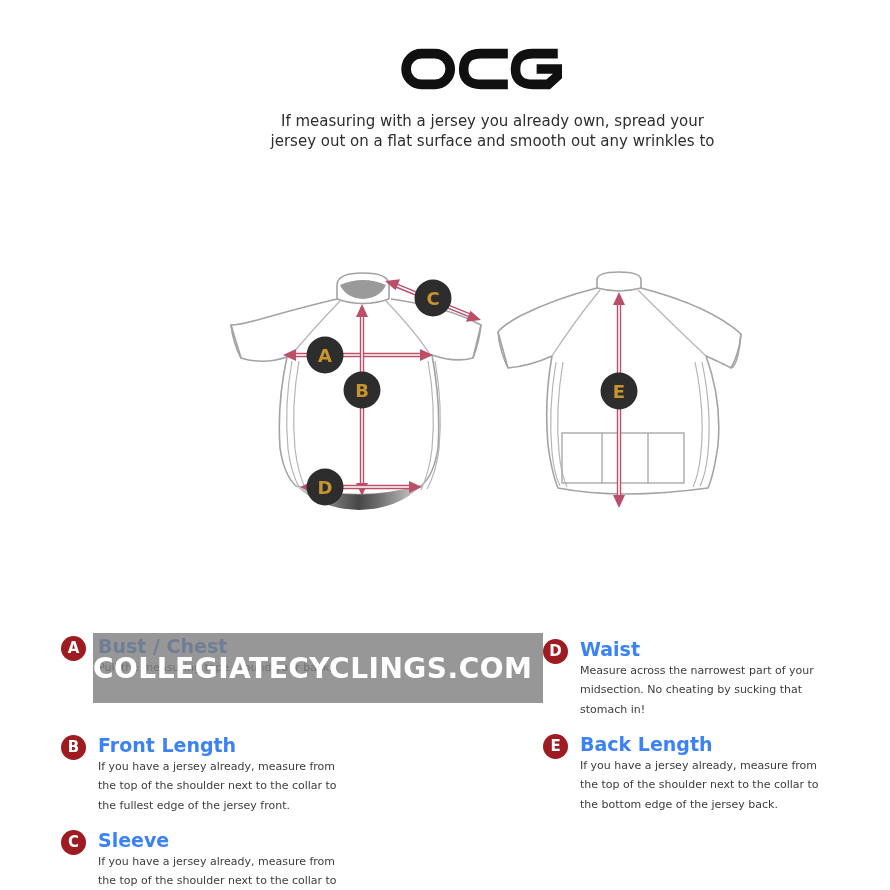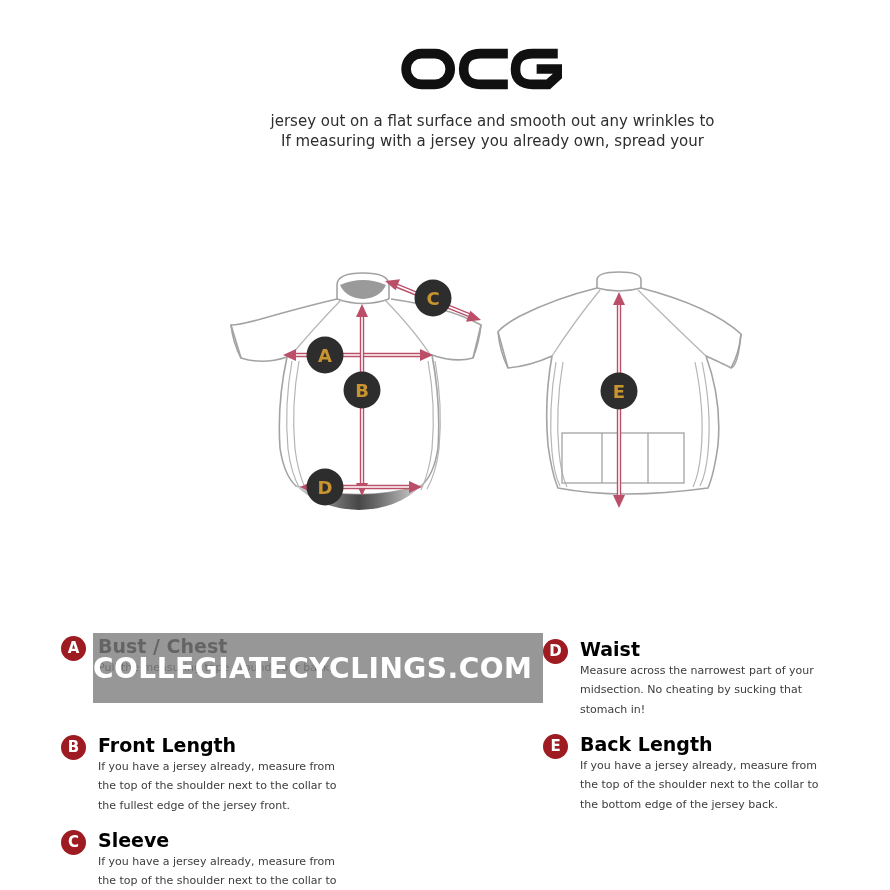--- a/index.html
+++ b/index.html
@@ -24,21 +24,21 @@
   .marker-letter{font-weight:bold;font-size:18px;}
 
   
   .legend-item{position:absolute;display:flex;gap:12px;}
   .badge{
     width:25px;height:25px;border-radius:50%;
     background:#9d1b21;color:#ffffff;
     font-weight:bold;font-size:15px;line-height:25px;text-align:center;
     flex:0 0 auto;margin-top:2px;
   }
-  .legend-title{font-weight:bold;font-size:19px;line-height:24px;color:#000000;white-space:nowrap;}
+  .legend-title{font-weight:bold;font-size:19px;line-height:24px;color:#3b82f6;white-space:nowrap;}
   .legend-line{font-size:11px;line-height:19.3px;color:#3c3c3c;white-space:nowrap;}
 
   #item-a{left:61px;top:634px;}
   #item-b{left:61px;top:733px;}
   #item-c{left:61px;top:828px;}
   #item-d{left:543px;top:637px;}
   #item-e{left:543px;top:732px;}
 
   
   #watermark{
@@ -59,22 +59,22 @@
   <svg width="164" height="48" viewBox="0 0 170 50">
     <g fill="none" stroke="#101010" stroke-width="10" stroke-linecap="butt">
       <rect x="8" y="9" width="46" height="32" rx="16"></rect>
       <path d="M 114 9 H 86 Q 68 9 68 25 Q 68 41 86 41 H 114"></path>
       <path d="M 166 9 H 140 Q 122 9 122 25 Q 122 41 140 41 H 156 L 166 32 V 25 H 144"></path>
     </g>
   </svg>
 </div>
 
 <div class="abs" id="intro">
+  <div>If measuring with a jersey you already own, spread your</div>
   <div>jersey out on a flat surface and smooth out any wrinkles to</div>
-  <div>If measuring with a jersey you already own, spread your</div>
 </div>
 
 <svg class="abs" id="front-svg" width="282" height="268" viewBox="0 0 282 268">
   <defs>
     <linearGradient id="hemg" x1="0" y1="0" x2="1" y2="0">
       <stop offset="0" stop-color="#d6d6d6"></stop>
       <stop offset="0.35" stop-color="#6a6a6a"></stop>
       <stop offset="0.5" stop-color="#474747"></stop>
       <stop offset="0.65" stop-color="#6a6a6a"></stop>
       <stop offset="1" stop-color="#d6d6d6"></stop>

